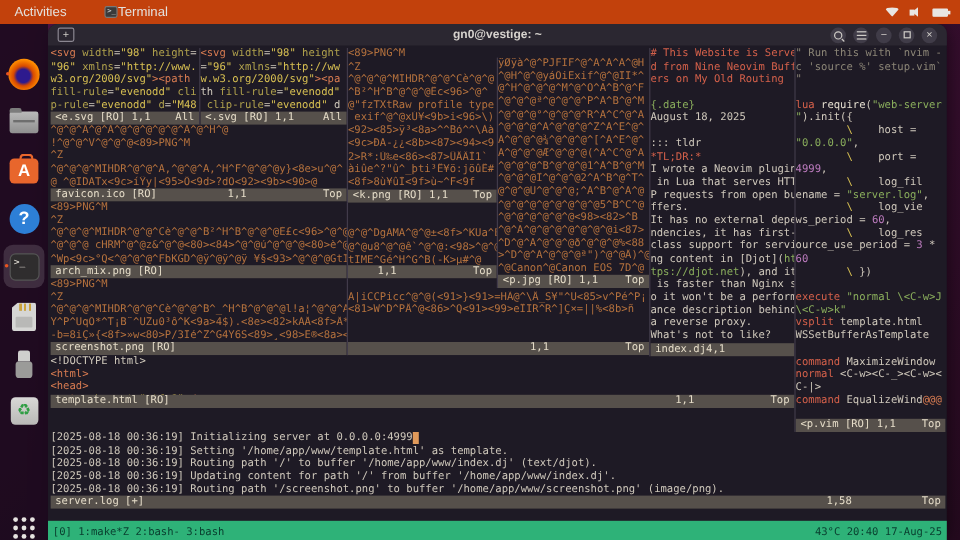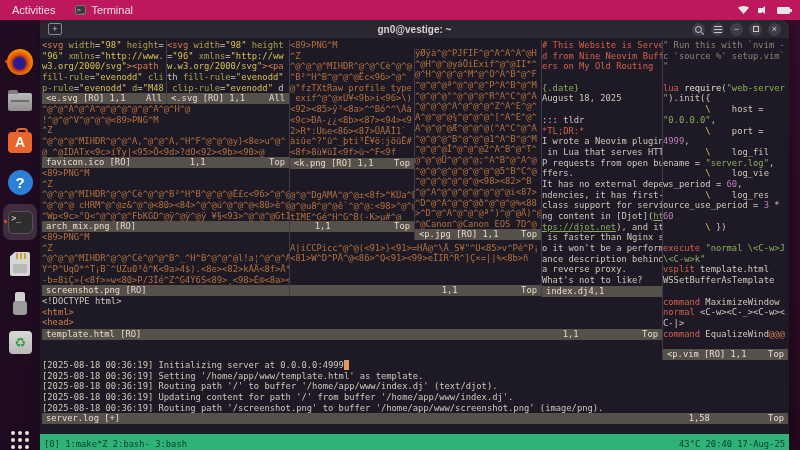--- a/index.html
+++ b/index.html
@@ -1,21 +1,21 @@
 <!DOCTYPE html>
 <html><head>
 <meta charset="utf-8">
 <style>
   *{margin:0;padding:0;box-sizing:border-box}
   html,body{width:800px;height:450px;overflow:hidden}
   body{background:linear-gradient(140deg,#55144a 0%,#3c0f33 45%,#240a1e 100%);font-family:"Liberation Sans",sans-serif;position:relative}
   
-  .topbar{position:absolute;left:0;top:0;width:800px;height:20px;background:#be185d;color:#e4e1dd;font-size:11px;display:flex;align-items:center;z-index:30}
+  .topbar{position:absolute;left:0;top:0;width:800px;height:20px;background:#c2410c;color:#e4e1dd;font-size:11px;display:flex;align-items:center;z-index:30}
   .tb-activities{padding:0 14px 0 12px;color:#e4e1dd}
-  .tb-app{display:flex;align-items:center;gap:5px;margin-left:6px;color:#e4e1dd}
+  .tb-app{display:flex;align-items:center;margin-left:18px;color:#e4e1dd}
   .tb-appicon{width:11px;height:10px;background:#3a3a3a;border:1px solid #777;border-radius:2px;color:#ddd;font-size:6px;line-height:8px;text-align:center;font-family:"DejaVu Sans Mono",monospace}
   .tb-clock{position:absolute;left:0;right:0;text-align:center;pointer-events:none}
   .tb-status{margin-left:auto;display:flex;align-items:center;gap:9px;padding-right:10px}
   .ic-wifi{width:11px;height:8px;background:#e8e6e3;clip-path:polygon(50% 100%,0 22%,12% 8%,50% 0,88% 8%,100% 22%)}
   .ic-vol{width:10px;height:9px;position:relative}
   .ic-vol:before{content:"";position:absolute;left:0;top:2px;width:4px;height:5px;background:#e8e6e3}
   .ic-vol:after{content:"";position:absolute;left:2px;top:0;border-top:4.5px solid transparent;border-bottom:4.5px solid transparent;border-right:5px solid #e8e6e3}
   .ic-bat{width:13px;height:7px;border:1px solid #e8e6e3;border-radius:1px;position:relative;background:#e8e6e3}
   .ic-bat:after{content:"";position:absolute;right:-3px;top:1px;width:2px;height:3px;background:#e8e6e3}
   
@@ -57,21 +57,21 @@
   .win{position:absolute;display:flex;flex-direction:column;overflow:hidden}
   .sep{border-left:1px solid #413b4a}
   .wlines{flex:1;overflow:hidden}
   .ln{white-space:pre;min-height:10.7px;height:10.7px;overflow:hidden}
   .bin .ln{color:#b4713d}
   .txt .ln{color:#cfc8bb}
   .wstatus{height:11px;margin-top:auto;background:#56504b;color:#e5dcc8;display:flex;justify-content:space-between;align-items:center;padding:0 4px;white-space:pre;flex:none}
   .wstatus .sr{white-space:pre}
   .tk-d{color:#cfc8bb}.tk-red{color:#d4604a}.tk-grn{color:#8aae5c}
   .tk-yel{color:#d8c052}.tk-olv{color:#b0a14c}.tk-org{color:#d77b51}.tk-mag{color:#bd7cbf}
-  .tk-gry{color:#8b8576}.tk-wht{color:#e4decf}.tk-lnk{color:#8aae5c;text-decoration:underline}
+  .tk-gry{color:#8b8576}.tk-wht{color:#e4decf}.tk-lnk{color:#8aae5c;}
   .tk-cur{background:#e0995a;color:#1e1a25}
   .cmdline{position:absolute;left:2px;top:386px;width:744px;height:10px}
   .tmux{position:absolute;left:0;top:396px;width:749px;height:20px;background:#2eb278;color:#0a4030;display:flex;justify-content:space-between;align-items:center;padding:0 4px;font-size:8.8px;white-space:pre}
 </style>
 </head>
 <body>
 
 <div class="topbar">
   <span class="tb-activities">Activities</span>
   <span class="tb-app">

